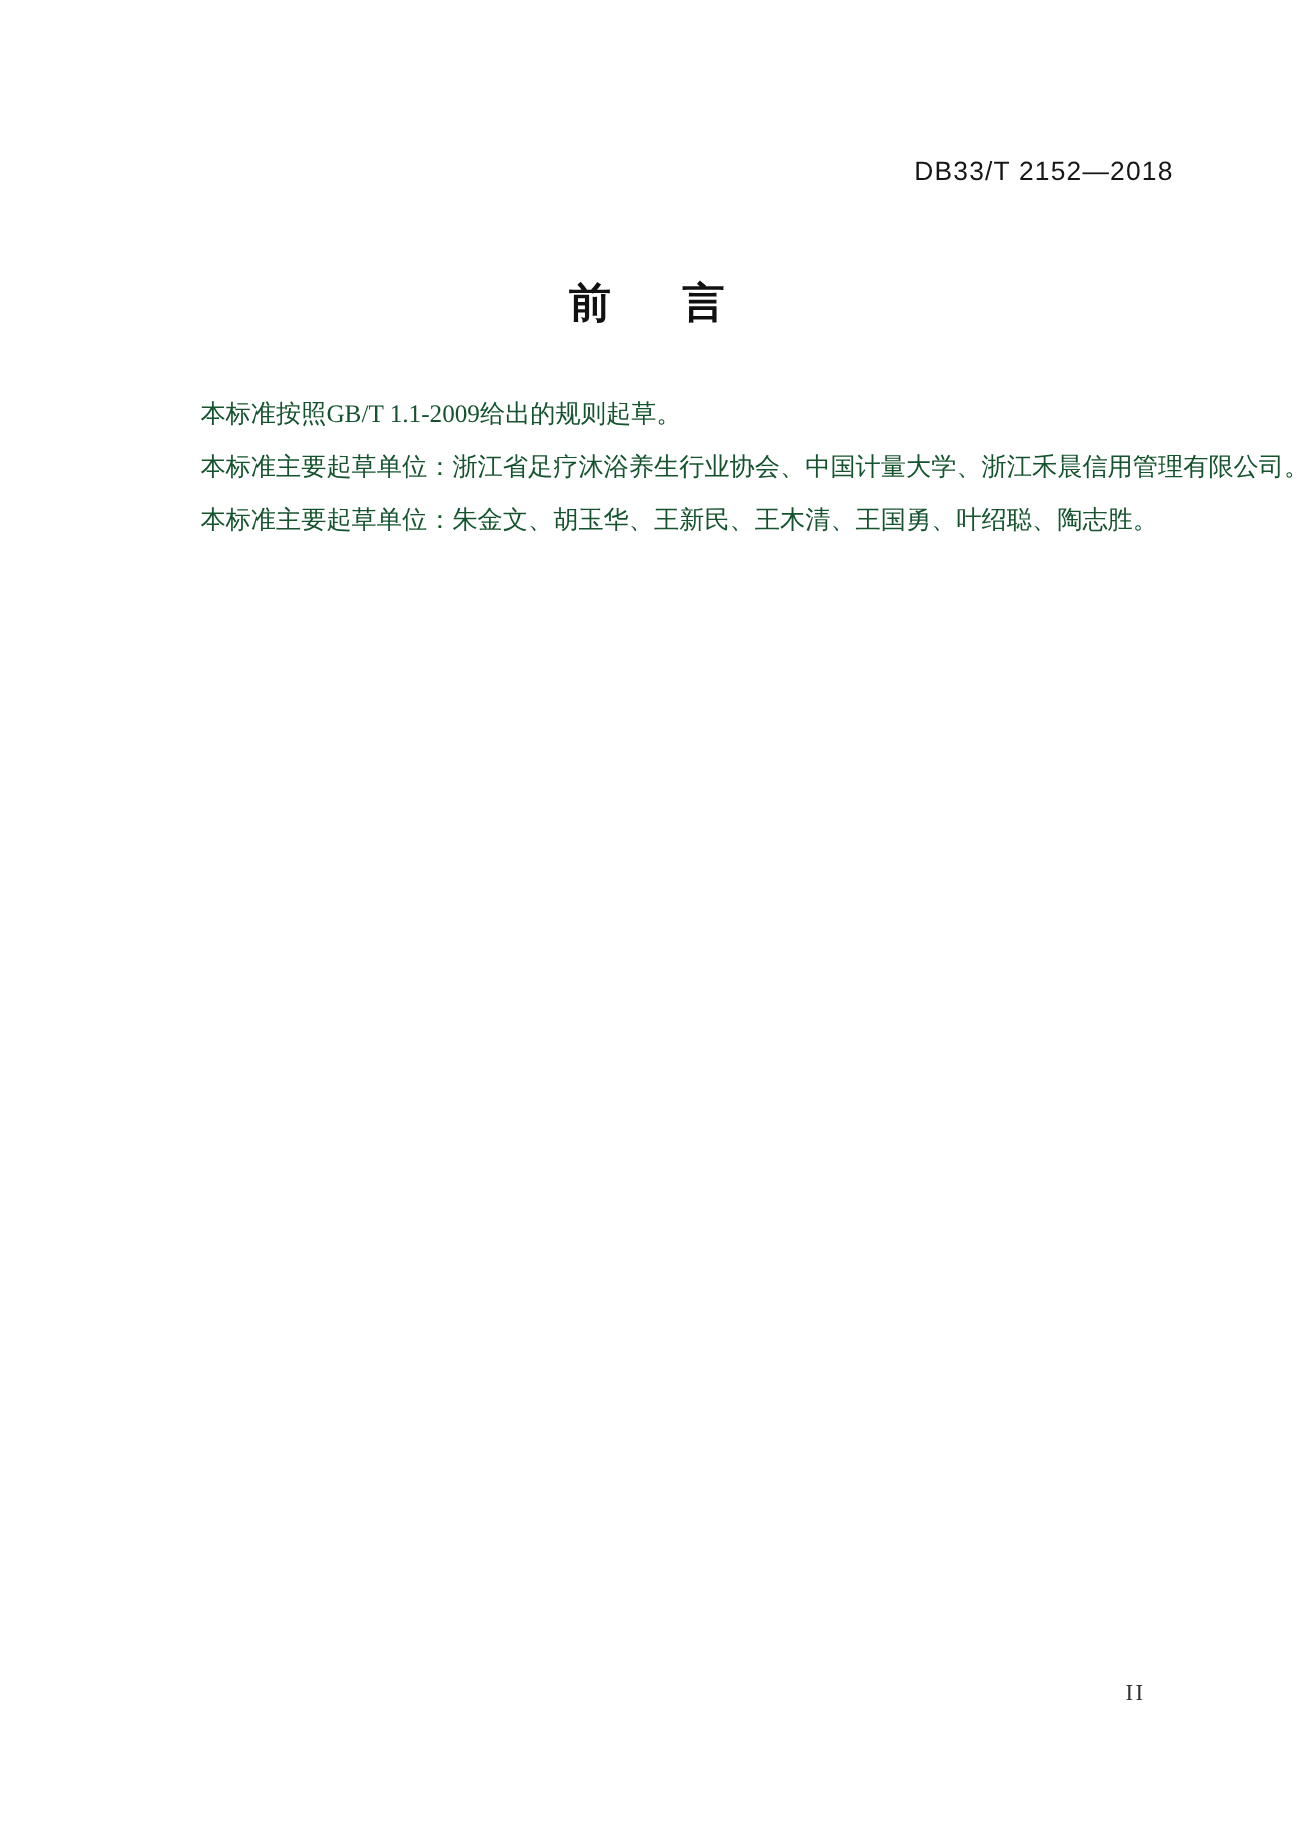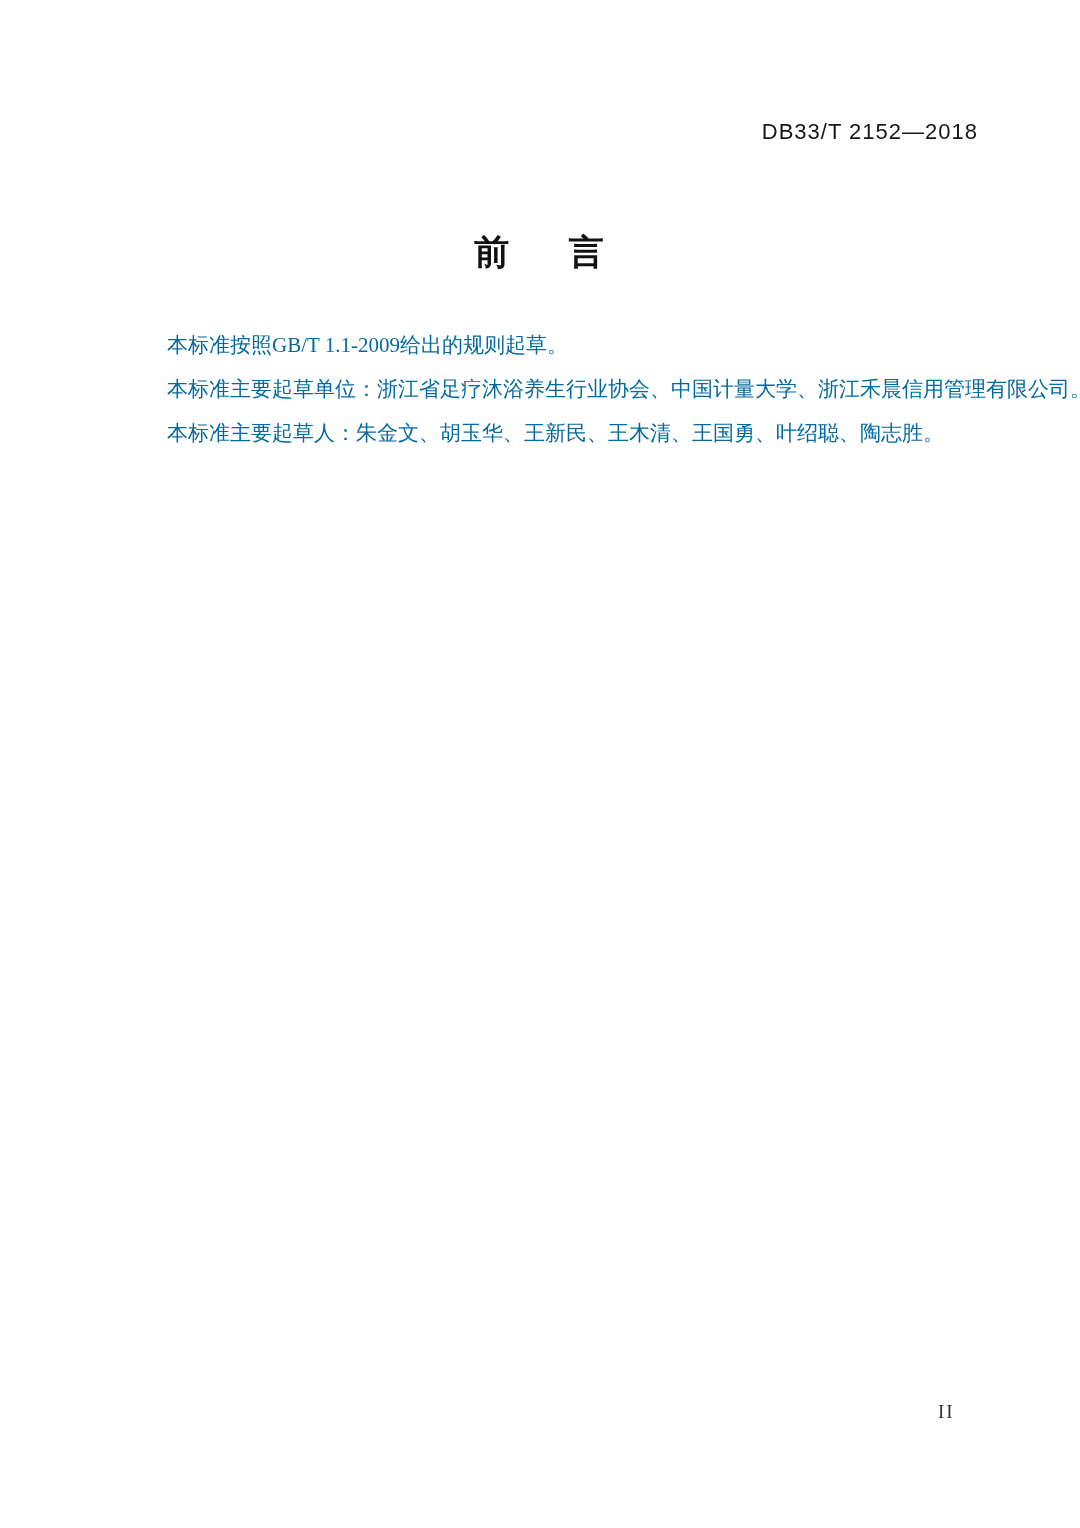--- a/index.html
+++ b/index.html
@@ -11,21 +11,21 @@
     position: relative;
     width: 1080px;
     height: 1528px;
     background: #ffffff;
     overflow: hidden;
     font-family: "Liberation Serif", "DejaVu Serif", serif;
     color: #1f1f1f;
   }
   .doc-header {
     position: absolute;
-    top: 119px;
+    top: 130px;
     right: 102px;
     font-family: "Liberation Sans", "DejaVu Sans", sans-serif;
     font-size: 22px;
     letter-spacing: 1px;
     color: #161616;
     white-space: nowrap;
   }
   .doc-title {
     position: absolute;
     top: 229px;
@@ -43,21 +43,21 @@
   .doc-body {
     position: absolute;
     top: 334px;
     left: 167px;
     right: 100px;
   }
   .doc-body p {
     margin: 0 0 22px 0;
     font-size: 21px;
     line-height: 22px;
-    color: #0369a1;
+    color: #14532d;
     white-space: nowrap;
   }
   .doc-footer {
     position: absolute;
     top: 1401px;
     left: 938px;
     font-family: "Liberation Serif", "DejaVu Serif", serif;
     font-size: 19px;
     letter-spacing: 2px;
     color: #333333;
@@ -69,18 +69,18 @@
 
 <div class="doc-page">
 
   <div class="doc-header">DB33/T 2152—2018</div>
 
   <h1 class="doc-title">前 言</h1>
 
   <div class="doc-body">
     <p>本标准按照GB/T 1.1-2009给出的规则起草。</p>
     <p>本标准主要起草单位：浙江省足疗沐浴养生行业协会、中国计量大学、浙江禾晨信用管理有限公司。</p>
-    <p>本标准主要起草人：朱金文、胡玉华、王新民、王木清、王国勇、叶绍聪、陶志胜。</p>
+    <p>本标准主要起草单位：朱金文、胡玉华、王新民、王木清、王国勇、叶绍聪、陶志胜。</p>
   </div>
 
   <div class="doc-footer">II</div>
 
 </div>
 
 </body></html>

